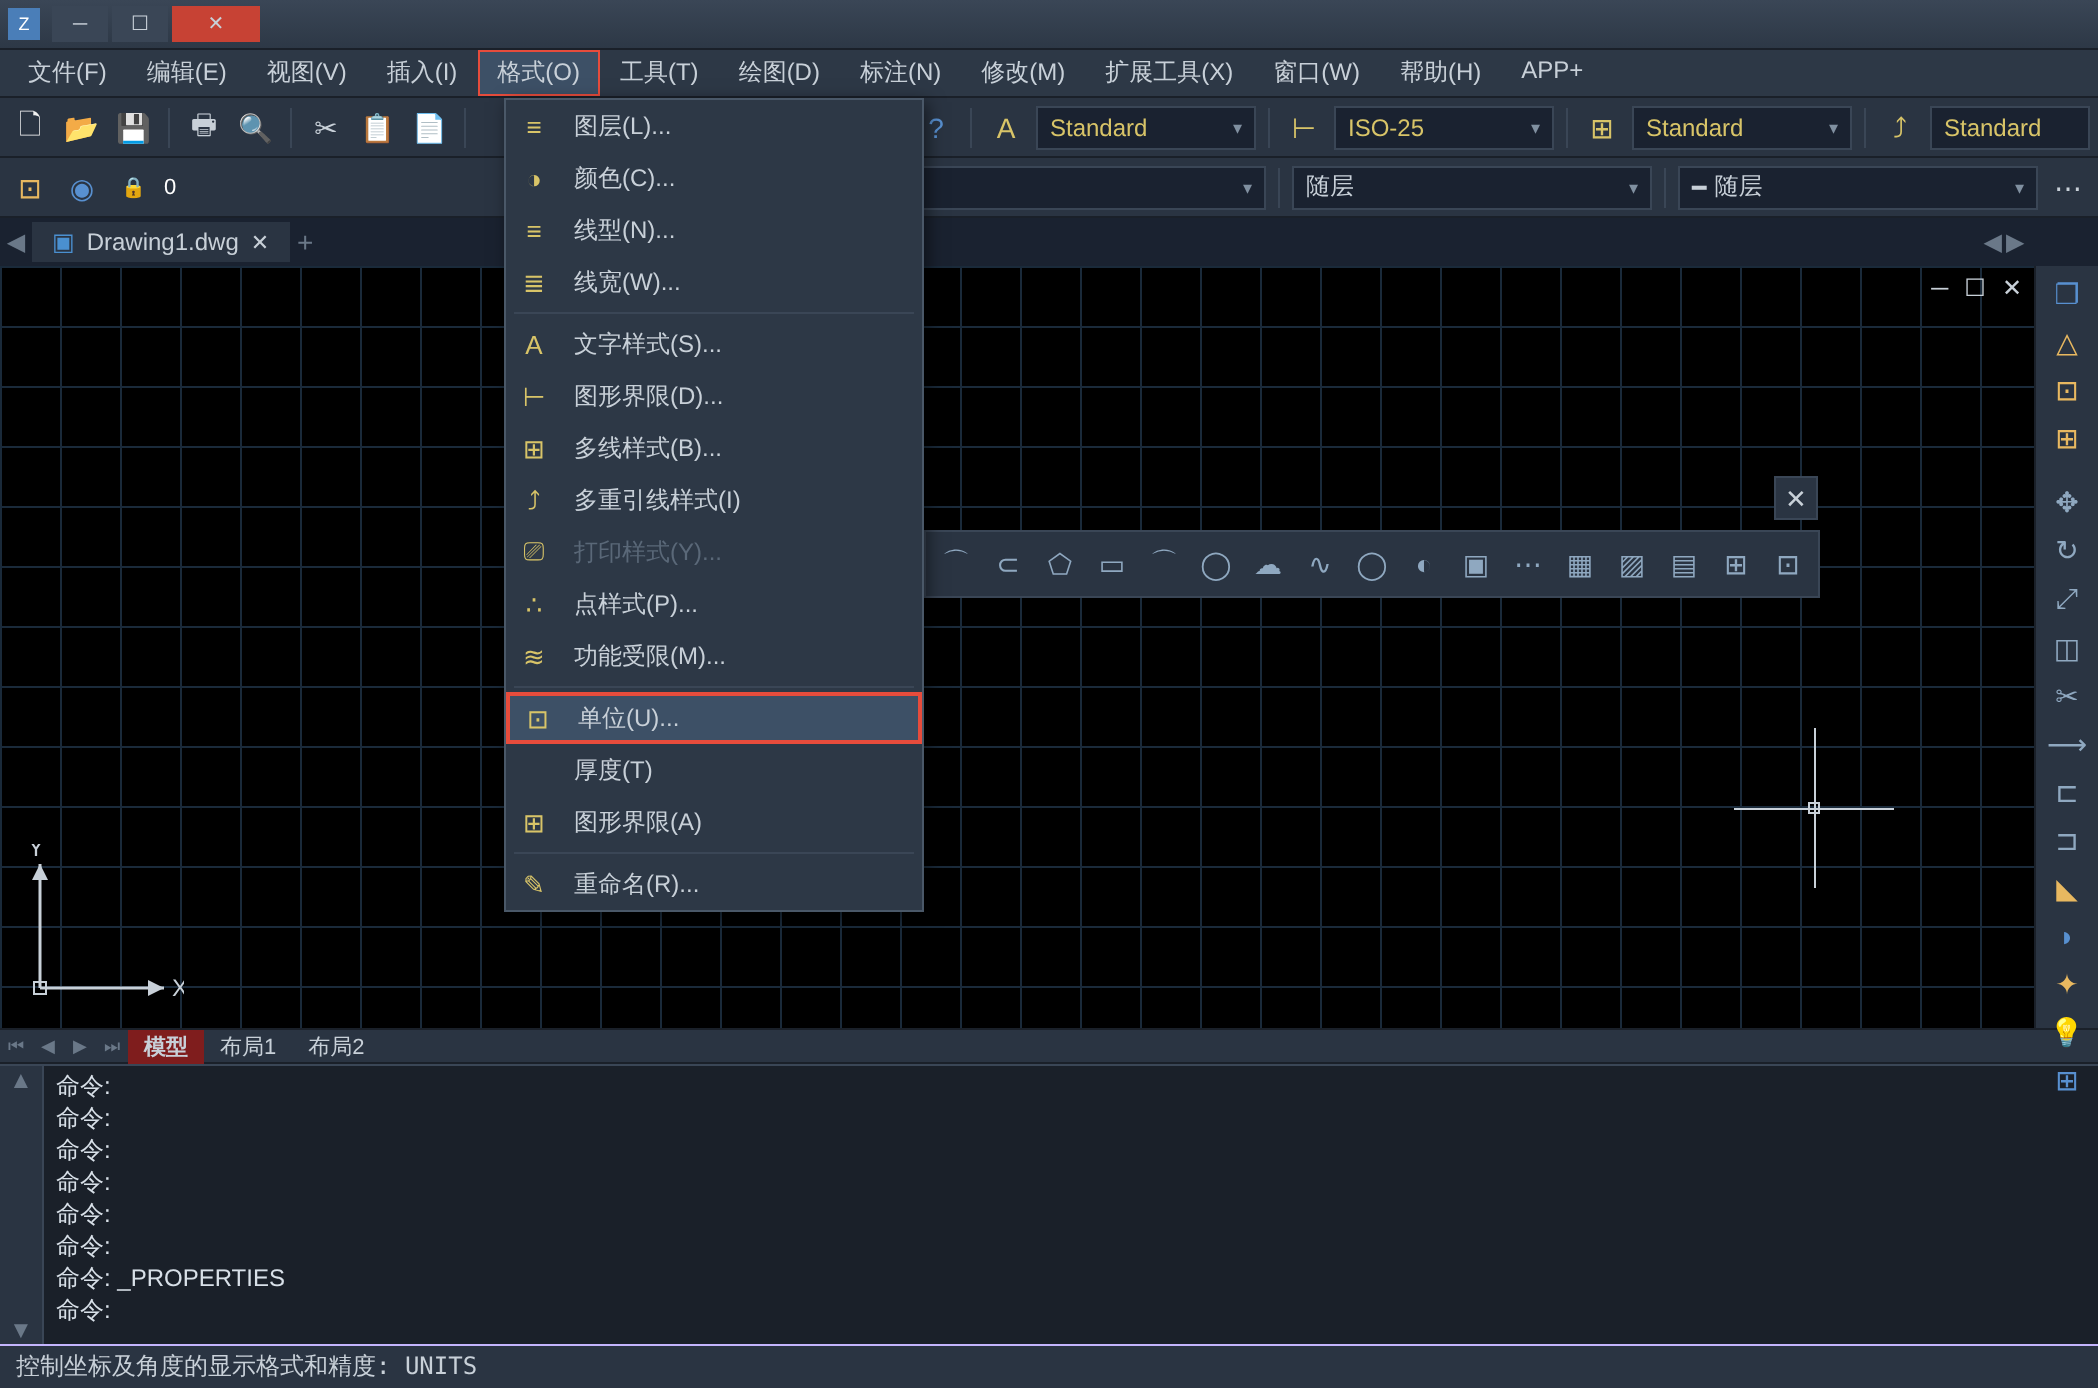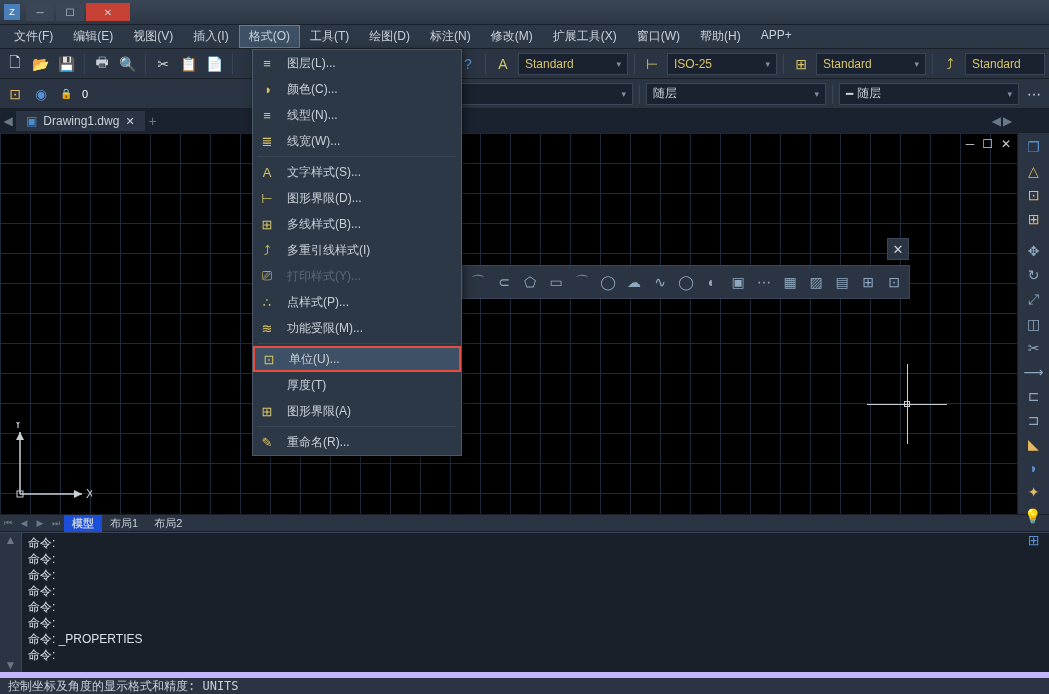--- a/index.html
+++ b/index.html
@@ -40,25 +40,25 @@
 .floating-toolbar{position:absolute;left:462px;top:265px;height:34px;background:#2a3442;border:1px solid #3a4656;display:flex;align-items:center;padding:0 6px;gap:6px;z-index:10}
 .floating-toolbar .close-x{position:absolute;right:-1px;top:-1px;width:22px;height:22px;background:#2a3442;display:flex;align-items:center;justify-content:center;cursor:pointer;font-size:13px}
 .ft-inner{display:flex;gap:8px;align-items:center;margin-top:0px}
 .ft-icon{width:18px;height:18px;display:flex;align-items:center;justify-content:center;cursor:pointer;font-size:14px;color:#8fa8c0}
 .right-panel{position:absolute;right:0;top:0;bottom:0;width:32px;background:#2a3442;border-left:1px solid #1a2029;display:flex;flex-direction:column;align-items:center;padding-top:6px;gap:8px}
 .rp-icon{width:22px;height:22px;display:flex;align-items:center;justify-content:center;cursor:pointer;font-size:14px}
 .volumebar-arrows{position:absolute;right:32px;top:0;width:30px;height:24px;display:flex;align-items:center;justify-content:center;gap:2px;z-index:3;color:#6a7888}
 .layout-tabs{height:18px;background:#2a3442;display:flex;align-items:center;border-top:1px solid #1a2029;border-bottom:1px solid #1a2029}
 .lt-nav{width:16px;text-align:center;font-size:9px;color:#6a7888;cursor:pointer}
 .lt-tab{padding:1px 8px;font-size:11px;cursor:pointer}
-.lt-tab.active{background:#1d4ed8;font-weight:bold}
+.lt-tab.active{background:#7f1d1d;font-weight:bold}
 .command-area{height:140px;background:#1a2029;display:flex;border-top:1px solid #3a4656}
 .cmd-scroll{width:22px;background:#2a3442;border-right:1px solid #3a4656;display:flex;flex-direction:column;justify-content:space-between;align-items:center;font-size:9px;color:#6a7888}
 .cmd-text{flex:1;padding:2px 6px;font-family:Liberation Sans, sans-serif;font-size:12px;color:#d8e0e8;line-height:16px;white-space:pre}
-.statusbar{height:22px;background:#2a3442;display:flex;align-items:center;padding:0 8px;font-size:12px;border-top:6px solid #c4b5fd}
+.statusbar{height:22px;background:#2a3442;display:flex;align-items:center;padding:0 8px;font-size:12px;border-top:1px solid #c4b5fd}
 .status-text{font-family:monospace}
 .crosshair{position:absolute;right:110px;bottom:110px}
 .crosshair::before{content:"";position:absolute;width:80px;height:1px;background:#c8d0d8;left:-40px;top:0}
 .crosshair::after{content:"";position:absolute;width:1px;height:80px;background:#c8d0d8;left:0;top:-40px}
 .crosshair-box{position:absolute;width:6px;height:6px;border:1px solid #c8d0d8;left:-3px;top:-3px}
 </style>
 </head>
 <body>
 
 <div class="titlebar">

